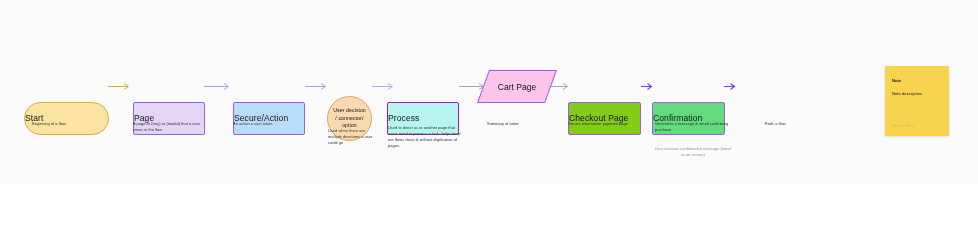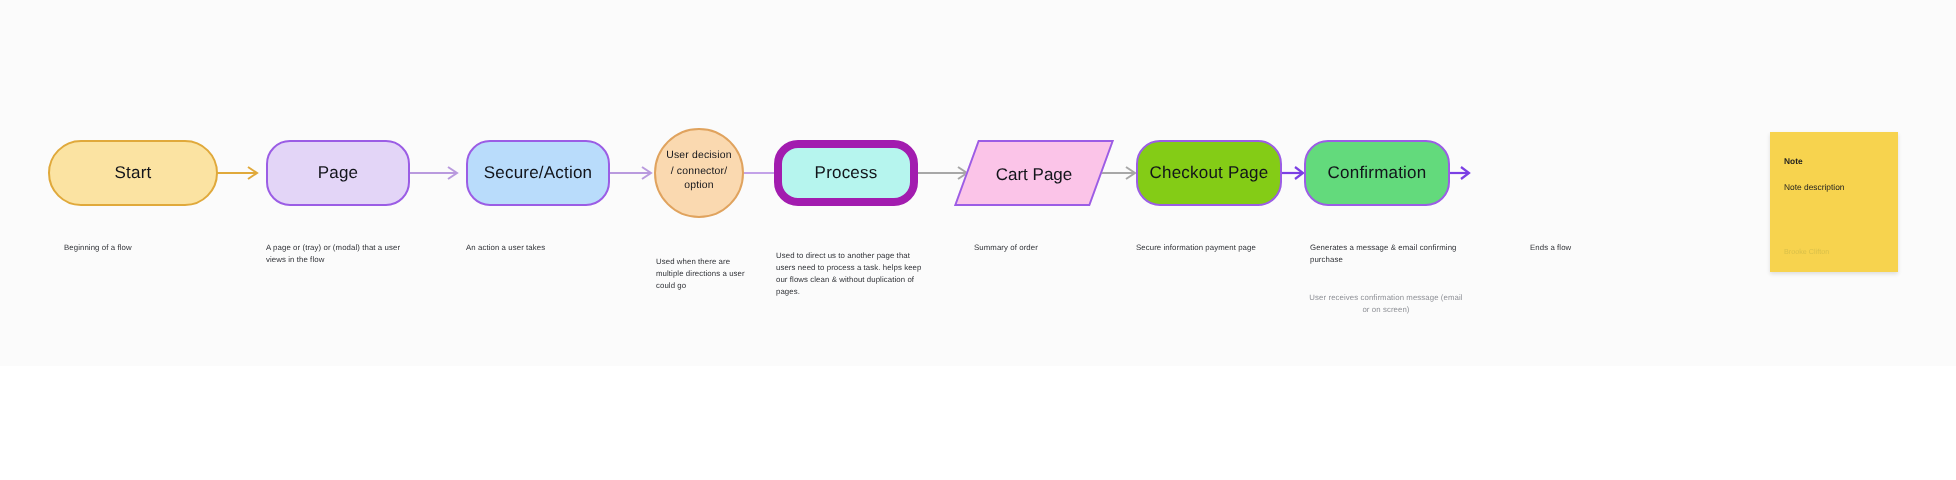--- a/index.html
+++ b/index.html
@@ -19,31 +19,32 @@
     height: 183px;
     background: #fbfbfb;
   }
 
   
   .node {
     position: absolute;
     box-sizing: border-box;
     display: flex;
     align-items: center;
-    justify-content: center;
+    justify-content: flex-start;
     text-align: center;
     font-size: 8.5px;
     color: #12141a;
     letter-spacing: .1px;
     line-height: 1.15;
+    margin-top: 32px;
   }
   .node-label { pointer-events: none; }
 
   .shape-pill      { border-radius: 999px; }
-  .shape-rect      { border-radius: 12px; }
+  .shape-rect      { border-radius: 2px; }
   .shape-circle    { border-radius: 50%; font-size: 5.2px; line-height: 1.45; padding: 0 5px; }
 
   
   .para-wrap {
     position: absolute;
     box-sizing: border-box;
     text-align: right;
   }
   .para-bg {
     position: absolute;
@@ -156,21 +157,21 @@
   </div>
 
   <div class="node shape-rect" style="left:233px; top:70px; width:72px; height:33px; background:#b9dcfb; border:1px solid #9b5de5;">
     <span class="node-label">Secure/Action</span>
   </div>
 
   <div class="node shape-circle" style="left:327px; top:64px; width:45px; height:45px; background:#fad9b0; border:1px solid #e0a35e;">
     <span class="node-label">User decision / connector/ option</span>
   </div>
 
-  <div class="node shape-rect" style="left:387px; top:70px; width:72px; height:33px; background:#b6f5ee; border:4px solid #a21caf;">
+  <div class="node shape-rect" style="left:387px; top:70px; width:72px; height:33px; background:#b6f5ee; border:1px solid #a21caf;">
     <span class="node-label">Process</span>
   </div>
 
   <div class="para-wrap" style="left:483px; top:70px; width:68px; height:33px;">
     <div class="para-bg" style="background:#fbc4e8; border:1px solid #9b5de5;"></div>
     <div class="para-text">
       <span class="node-label">Cart Page</span>
     </div>
   </div>
 

